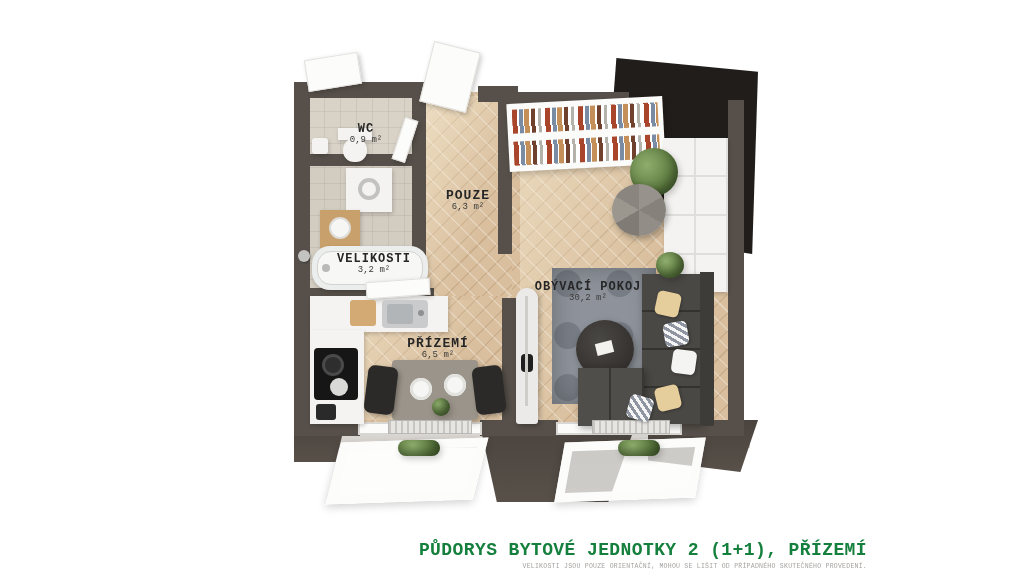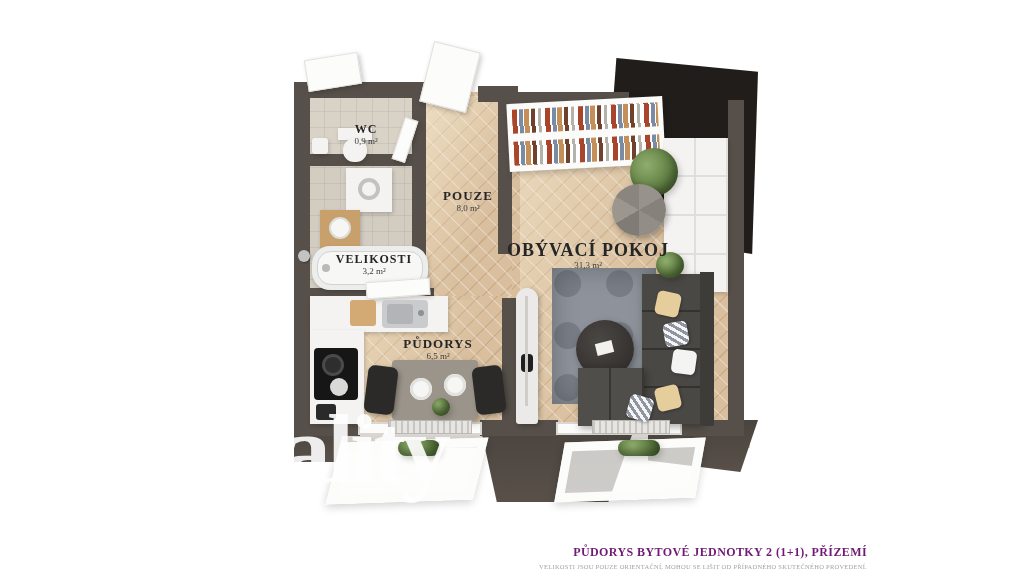--- a/index.html
+++ b/index.html
@@ -1,17 +1,17 @@
 <!DOCTYPE html>
 <html><head>
 <meta charset="utf-8">
 <style>
   html,body{margin:0;padding:0;background:#fff;}
   #stage{position:relative;width:881px;height:576px;background:#ffffff;overflow:hidden;
-         font-family:Liberation Serif, serif;}
+         font-family:Liberation Mono, monospace;}
   #stage *{position:absolute;box-sizing:border-box;}
 
   
   .floor-wood{background-color:#d9bf9e;
     background-image:
       repeating-linear-gradient(45deg, rgba(255,255,255,.28) 0 1.5px, rgba(255,255,255,0) 1.5px 13px),
       repeating-linear-gradient(-45deg, rgba(120,80,40,.14) 0 1.5px, rgba(120,80,40,0) 1.5px 13px);
     z-index:2;}
   .floor-tile{background-color:#d2ccc1;
     background-image:
@@ -48,22 +48,22 @@
 
   
   .room-label{z-index:7;text-align:center;transform:translateX(-50%);color:#262626;white-space:nowrap;}
   .room-label .nm{font-weight:700;letter-spacing:1px;}
   .room-label .ar{font-weight:400;font-size:9px;color:#3b3b3b;margin-top:-1px;}
 
   
   #watermark{left:282px;top:400px;z-index:8;font-size:98px;font-weight:700;
     color:#ffffff;opacity:.9;letter-spacing:-4px;line-height:1;}
   #footer{right:14px;bottom:6px;z-index:9;text-align:right;}
-  #footer .t{position:static;display:block;font-size:12px;font-weight:800;
-    letter-spacing:.4px;color:#701a75;}
+  #footer .t{position:static;display:block;font-size:18px;font-weight:800;
+    letter-spacing:.4px;color:#15803d;}
   #footer .d{position:static;display:block;font-size:6.5px;letter-spacing:.25px;
     color:#a6a3a0;margin-top:3px;}
 </style>
 </head>
 <body>
 
 <div id="stage">
 
   <div class="slab" style="left:298px;top:434px;width:452px;height:14px;"></div>
   <div class="shadow-zone" style="left:468px;top:420px;width:180px;height:82px;clip-path:polygon(6% 0,94% 0,78% 100%,16% 100%);"></div>
@@ -183,31 +183,30 @@
   <div class="room-label" style="left:366px;top:122px;">
     <div class="nm" style="position:static;font-size:12px;">WC</div>
     <div class="ar" style="position:static;">0,9 m²</div>
   </div>
   <div class="room-label" style="left:374px;top:252px;">
     <div class="nm" style="position:static;font-size:12px;">VELIKOSTI</div>
     <div class="ar" style="position:static;">3,2 m²</div>
   </div>
   <div class="room-label" style="left:468px;top:188px;">
     <div class="nm" style="position:static;font-size:13px;">POUZE</div>
-    <div class="ar" style="position:static;">8,0 m²</div>
+    <div class="ar" style="position:static;">6,3 m²</div>
   </div>
   <div class="room-label" style="left:588px;top:240px;">
-    <div class="nm" style="position:static;font-size:18px;">OBÝVACÍ POKOJ</div>
-    <div class="ar" style="position:static;">31,3 m²</div>
+    <div class="nm" style="position:static;font-size:12px;margin-top:40px;">OBÝVACÍ POKOJ</div>
+    <div class="ar" style="position:static;">30,2 m²</div>
   </div>
   <div class="room-label" style="left:438px;top:336px;">
-    <div class="nm" style="position:static;font-size:13px;">PŮDORYS</div>
+    <div class="nm" style="position:static;font-size:13px;">PŘÍZEMÍ</div>
     <div class="ar" style="position:static;">6,5 m²</div>
   </div>
 
-  <div id="watermark">ality</div>
 
   <div id="footer">
     <span class="t">PŮDORYS BYTOVÉ JEDNOTKY 2 (1+1), PŘÍZEMÍ</span>
     <span class="d">VELIKOSTI JSOU POUZE ORIENTAČNÍ, MOHOU SE LIŠIT OD PŘÍPADNÉHO SKUTEČNÉHO PROVEDENÍ.</span>
   </div>
 
 </div>
 
 </body></html>

